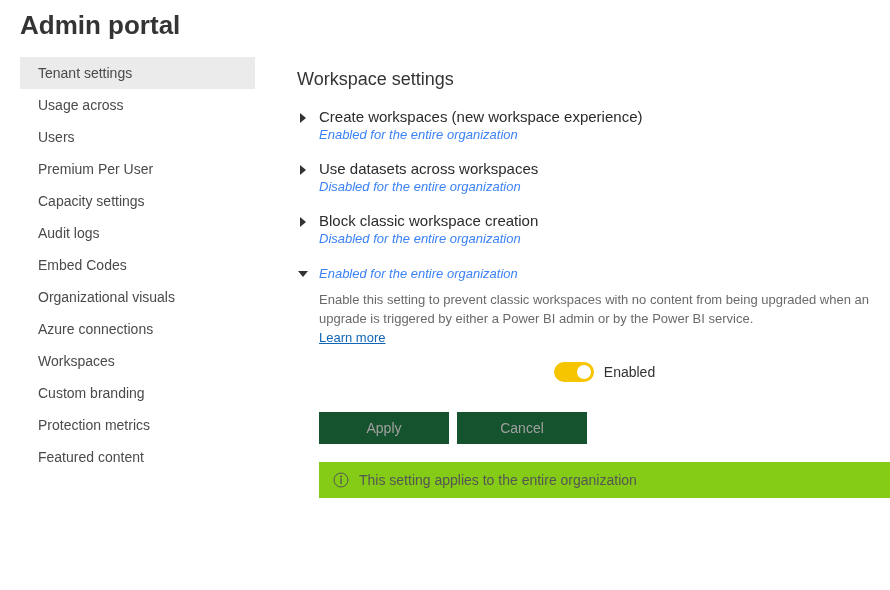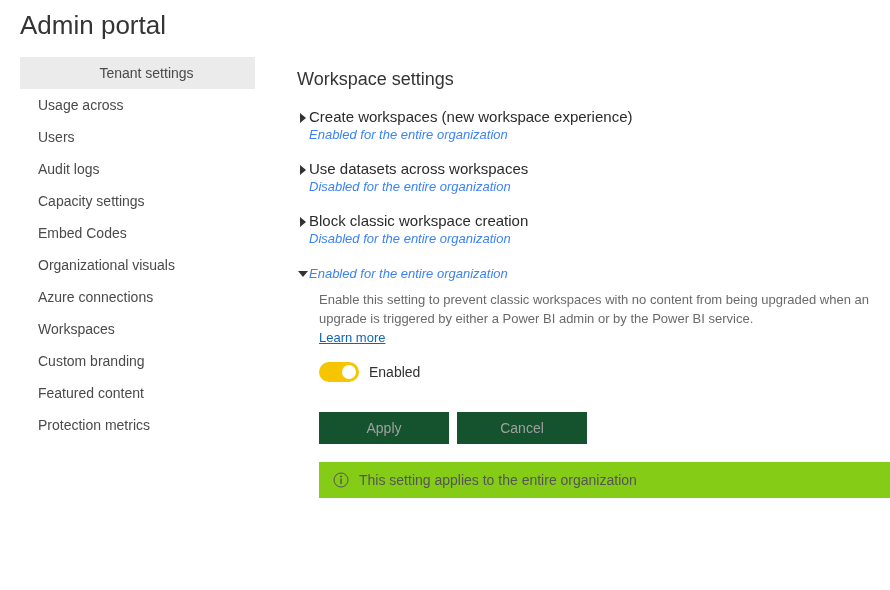--- a/index.html
+++ b/index.html
@@ -6,21 +6,21 @@
     body {
       font-family: "Segoe UI", -apple-system, sans-serif;
       background: #fff;
       color: #323130;
       width: 890px;
       height: 590px;
       overflow: hidden;
     }
     .page-title {
       font-size: 26px;
-      font-weight: 400;
+      font-weight: 700;
       color: #343434;
       padding: 10px 36px 16px 20px;
     }
     .layout {
       display: flex;
       padding-left: 20px;
     }
     .sidebar {
       width: 235px;
       flex-shrink: 0;
@@ -28,41 +28,41 @@
     .nav-item {
       font-size: 14px;
       color: #4a4a4a;
       padding: 8px 0 8px 18px;
       cursor: pointer;
       display: flex;
       align-items: center;
     }
     .nav-item.selected {
       background: #ebebeb;
-      justify-content: center;
     }
     .nav-item.child {
       padding-left: 42px;
     }
     .content {
       flex: 1;
       padding: 12px 0 17px 42px;
     }
     .section-heading {
       font-size: 18px;
       font-weight: 400;
       color: #343434;
       margin-bottom: 18px;
     }
     .setting {
       margin-bottom: 18px;
     }
     .setting-head {
       display: flex;
       align-items: flex-start;
+      gap: 10px;
     }
     .chevron {
       width: 12px;
       height: 12px;
       flex-shrink: 0;
       margin-top: 4px;
       cursor: pointer;
     }
     .chevron svg { display: block; }
     .setting-title {
@@ -87,20 +87,21 @@
     .link {
       color: #1066b5;
       text-decoration: underline;
       cursor: pointer;
     }
     .toggle-row {
       display: flex;
       align-items: center;
       gap: 10px;
       margin: 14px 0 30px 0;
+      justify-content: center;
     }
     .toggle {
       width: 40px;
       height: 20px;
       border-radius: 10px;
       background: #f7c500;
       position: relative;
       cursor: pointer;
     }
     .toggle::after {
@@ -160,45 +161,48 @@
     <div class="nav-item selected">
         <span>Tenant settings</span>
       </div>
     <div class="nav-item">
         <span>Usage across</span>
       </div>
     <div class="nav-item">
         <span>Users</span>
       </div>
     <div class="nav-item">
+        <span>Premium Per User</span>
+      </div>
+    <div class="nav-item">
+        <span>Capacity settings</span>
+      </div>
+    <div class="nav-item">
         <span>Audit logs</span>
       </div>
     <div class="nav-item">
-        <span>Capacity settings</span>
-      </div>
-    <div class="nav-item">
         <span>Embed Codes</span>
       </div>
     <div class="nav-item">
         <span>Organizational visuals</span>
       </div>
     <div class="nav-item">
         <span>Azure connections</span>
       </div>
     <div class="nav-item">
         <span>Workspaces</span>
       </div>
     <div class="nav-item">
         <span>Custom branding</span>
       </div>
     <div class="nav-item">
+        <span>Protection metrics</span>
+      </div>
+    <div class="nav-item">
         <span>Featured content</span>
-      </div>
-    <div class="nav-item">
-        <span>Protection metrics</span>
       </div>
   </nav>
 
   <main class="content">
     <h2 class="section-heading">Workspace settings</h2>
 
     <div class="setting">
       <div class="setting-head">
         <span class="chevron">
             <svg viewBox="0 0 12 12">

